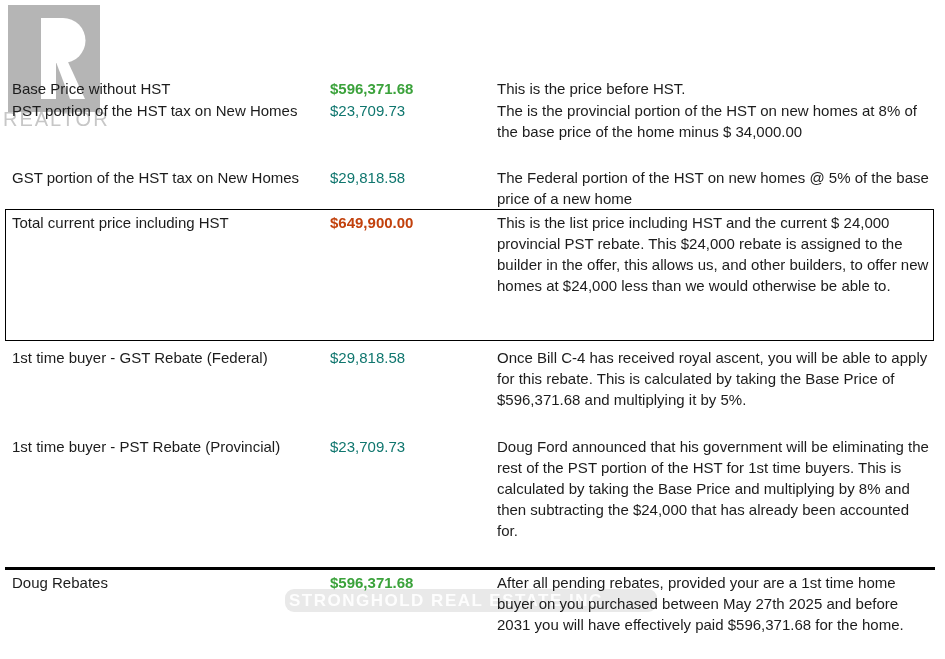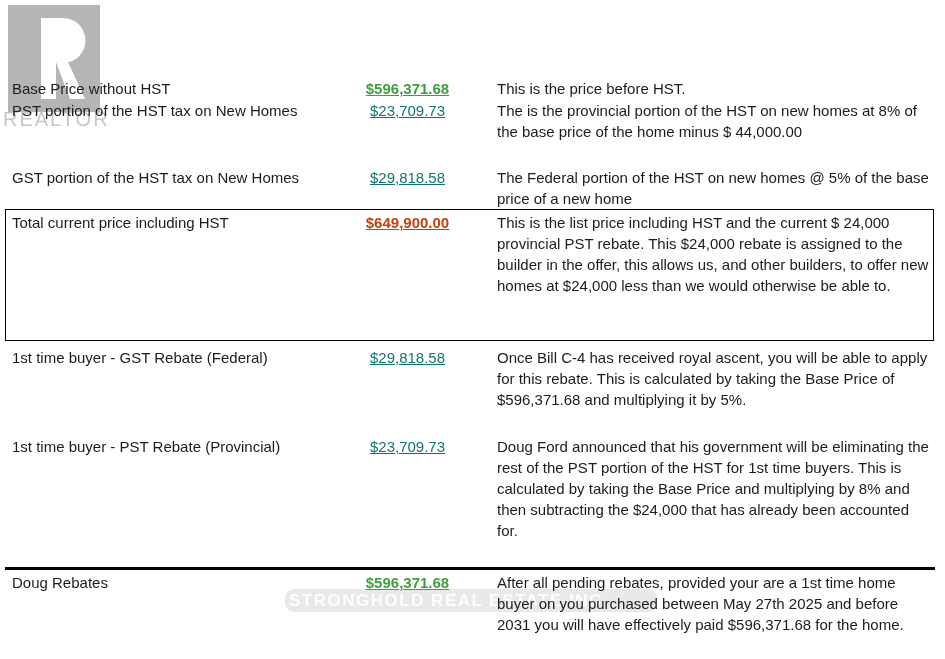--- a/index.html
+++ b/index.html
@@ -21,21 +21,21 @@
   
   .brokerage-band{
     position:absolute;left:285px;top:589px;width:372px;height:23px;
     background:#e9e9e9;color:#fdfdfd;
     font-size:17px;font-weight:bold;letter-spacing:1.5px;
     line-height:23px;white-space:nowrap;overflow:hidden;padding-left:4px;box-sizing:border-box;border-radius:9px;
   }
 
   
   .lbl{position:absolute;left:12px;width:330px;}
-  .val{position:absolute;left:330px;width:155px;text-align:center;text-decoration:underline;}
+  .val{position:absolute;left:330px;width:155px;text-align:left;}
   .desc{position:absolute;left:497px;width:436px;}
   .bold{font-weight:normal;}
   .green{color:#0f766e;}
   .green-bold{color:#3ba23b;font-weight:bold;}
   .blue-bold{color:#c2410c;font-weight:bold;}
 
   
   .total-box{
     position:absolute;left:5px;top:209px;width:929px;height:132px;
     border:1.5px solid #000;box-sizing:border-box;pointer-events:none;
@@ -64,21 +64,21 @@
 
   <div>
     <div class="lbl" style="top:78px">Base Price without HST</div>
     <div class="val green-bold" style="top:78px">$596,371.68</div>
     <div class="desc" style="top:78px">This is the price before HST.</div>
   </div>
 
   <div>
     <div class="lbl" style="top:100px">PST portion of the HST tax on New Homes</div>
     <div class="val green" style="top:100px">$23,709.73</div>
-    <div class="desc" style="top:100px">The is the provincial portion of the HST on new homes at 8% of the base price of the home minus $ 44,000.00</div>
+    <div class="desc" style="top:100px">The is the provincial portion of the HST on new homes at 8% of the base price of the home minus $ 34,000.00</div>
   </div>
 
   <div>
     <div class="lbl" style="top:167px">GST portion of the HST tax on New Homes</div>
     <div class="val green" style="top:167px">$29,818.58</div>
     <div class="desc" style="top:167px">The Federal portion of the HST on new homes @ 5% of the base price of a new home</div>
   </div>
 
   <div class="total-box"></div>
   <div>

